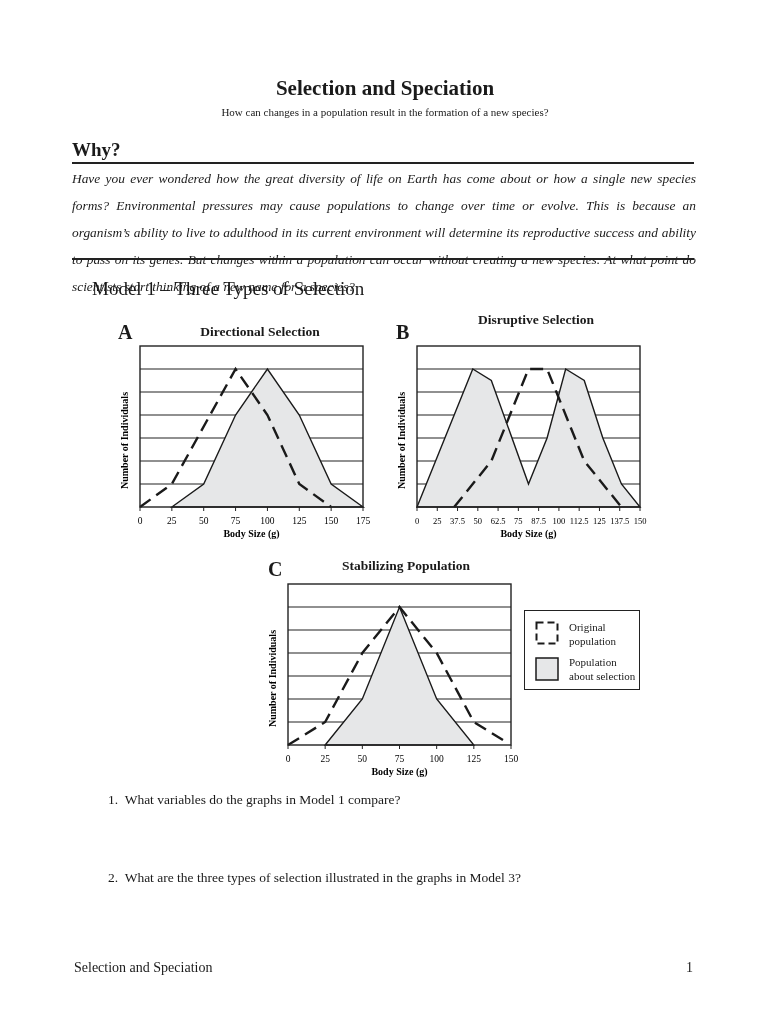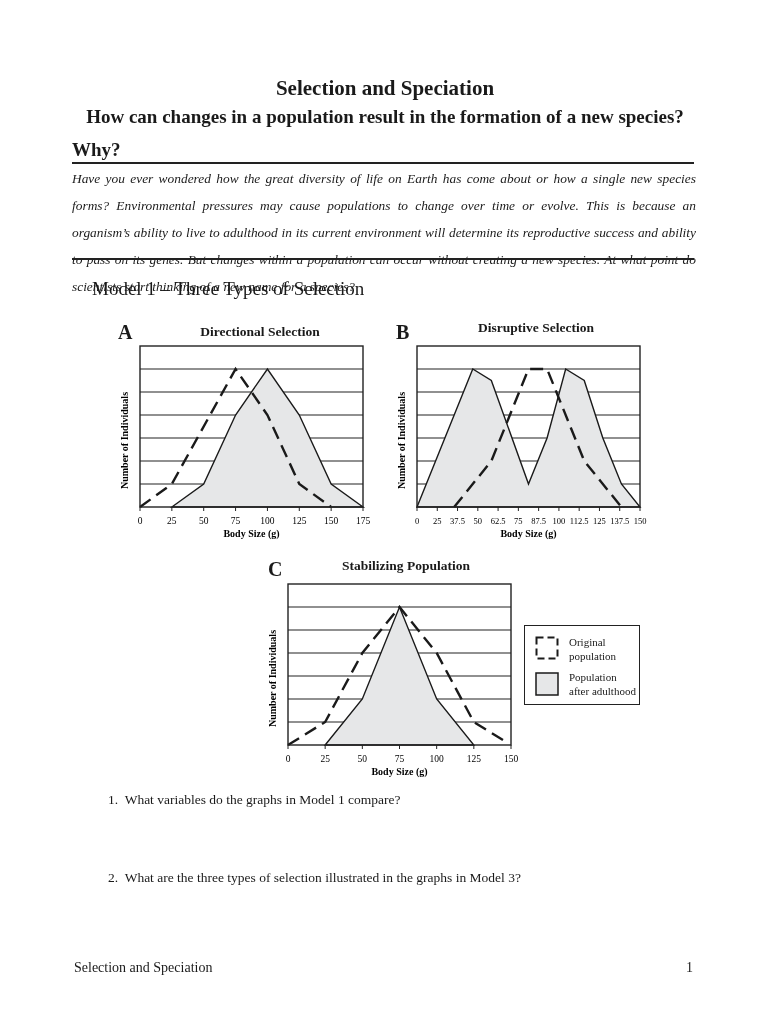--- a/index.html
+++ b/index.html
@@ -1,29 +1,29 @@
 <!DOCTYPE html>
 <html><head>
 <meta charset="utf-8">
 <style>
   html,body{margin:0;padding:0;background:#fff;}
   body{width:770px;height:1024px;position:relative;overflow:hidden;font-family:"Liberation Serif","DejaVu Serif",serif;color:#1a1a1a;}
   .abs{position:absolute;}
   .title{left:0;width:770px;top:76px;text-align:center;font-size:21px;font-weight:bold;}
-  .subtitle{left:0;width:770px;top:106px;text-align:center;font-size:19px;font-weight:bold;}
+  .subtitle{left:0;width:770px;top:106px;text-align:center;font-size:11px;}
   .why{left:72px;top:139px;font-size:19px;font-weight:bold;}
   .rule{left:72px;width:622px;height:2px;background:#222;}
   .para{left:72px;top:165px;width:624px;font-size:13.4px;line-height:27px;text-align:justify;font-style:italic;}
   .model{left:92px;top:278px;font-size:19px;font-weight:normal;}
   .letter{font-size:20px;font-weight:bold;}
   .ctitle{font-size:13.5px;font-weight:bold;text-align:center;}
   .q{left:108px;font-size:13.5px;text-align:center;}
   .footer{top:960px;font-size:14px;}
   svg text{font-family:"Liberation Serif","DejaVu Serif",serif;}
-  .legend{left:524px;top:625px;width:116px;height:80px;border:1.3px solid #222;box-sizing:border-box;}
+  .legend{left:524px;top:610px;width:116px;height:80px;border:1.3px solid #222;box-sizing:border-box;}
   .legtxt{font-size:11px;line-height:14px;}
 </style>
 </head>
 <body>
 
 <div class="abs title">Selection and Speciation</div>
 <div class="abs subtitle">How can changes in a population result in the formation of a new species?</div>
 
 <div class="abs why">Why?</div>
 <div class="abs rule" style="top:162px;"></div>
@@ -58,21 +58,21 @@
     <text x="199.28571428571428" y="184" text-anchor="middle" font-size="9.5">125</text>
     <line x1="231.14285714285714" x2="231.14285714285714" y1="167" y2="171" stroke="#222" stroke-width="1"></line>
     <text x="231.14285714285714" y="184" text-anchor="middle" font-size="9.5">150</text>
     <line x1="263" x2="263" y1="167" y2="171" stroke="#222" stroke-width="1"></line>
     <text x="263" y="184" text-anchor="middle" font-size="9.5">175</text>
     <text x="151.5" y="197" text-anchor="middle" font-size="10" font-weight="bold">Body Size (g)</text>
     <text x="0" y="0" text-anchor="middle" font-size="10" font-weight="bold" transform="translate(28,100.5) rotate(-90)">Number of Individuals</text>
   </svg>
 
 <div class="abs letter" style="left:396px;top:321px;">B</div>
-<div class="abs ctitle" style="left:418px;width:236px;top:320px;">Disruptive Selection</div>
+<div class="abs ctitle" style="left:418px;width:236px;top:312px;">Disruptive Selection</div>
 <svg class="abs" id="chartB" style="left:377px;top:340px;" width="290" height="205">
     <line x1="40" x2="263" y1="144" y2="144" stroke="#222" stroke-width="1.2"></line>
     <line x1="40" x2="263" y1="121" y2="121" stroke="#222" stroke-width="1.2"></line>
     <line x1="40" x2="263" y1="98" y2="98" stroke="#222" stroke-width="1.2"></line>
     <line x1="40" x2="263" y1="75" y2="75" stroke="#222" stroke-width="1.2"></line>
     <line x1="40" x2="263" y1="52" y2="52" stroke="#222" stroke-width="1.2"></line>
     <line x1="40" x2="263" y1="29" y2="29" stroke="#222" stroke-width="1.2"></line>
     <polygon points="40,167 95.75,29 114.33333333333333,40.5 151.5,144 170.08333333333334,98 188.66666666666666,29 207.25,40.5 225.83333333333334,98 244.41666666666666,144 263,167" fill="#e6e7e8" stroke="#1a1a1a" stroke-width="1.4" stroke-linejoin="miter"></polygon>
     <polyline points="77.16666666666666,167 114.33333333333333,121 151.5,29 170.08333333333334,29 207.25,121 244.41666666666666,167" fill="none" stroke="#1a1a1a" stroke-width="2.4" stroke-dasharray="13,7"></polyline>
     <rect x="40" y="6" width="223" height="161" fill="none" stroke="#222" stroke-width="1.4"></rect>
@@ -140,21 +140,21 @@
   </svg>
   <div class="abs legtxt" style="left:44px;top:9px;">
     <div>Original</div>
     <div>population</div>
   </div>
   <svg class="abs" style="left:10px;top:46px;" width="24" height="24">
     <rect x="1" y="1" width="22" height="22" fill="#e6e7e8" stroke="#1a1a1a" stroke-width="1.5"></rect>
   </svg>
   <div class="abs legtxt" style="left:44px;top:44px;">
     <div>Population</div>
-    <div>after adulthood</div>
+    <div>about selection</div>
   </div>
 </div>
 
 <div class="abs q" style="top:792px;">
   <span>1.</span>&nbsp;
   <span>What variables do the graphs in Model 1 compare?</span>
 </div>
 <div class="abs q" style="top:870px;">
   <span>2.</span>&nbsp;
   <span>What are the three types of selection illustrated in the graphs in Model 3?</span>

